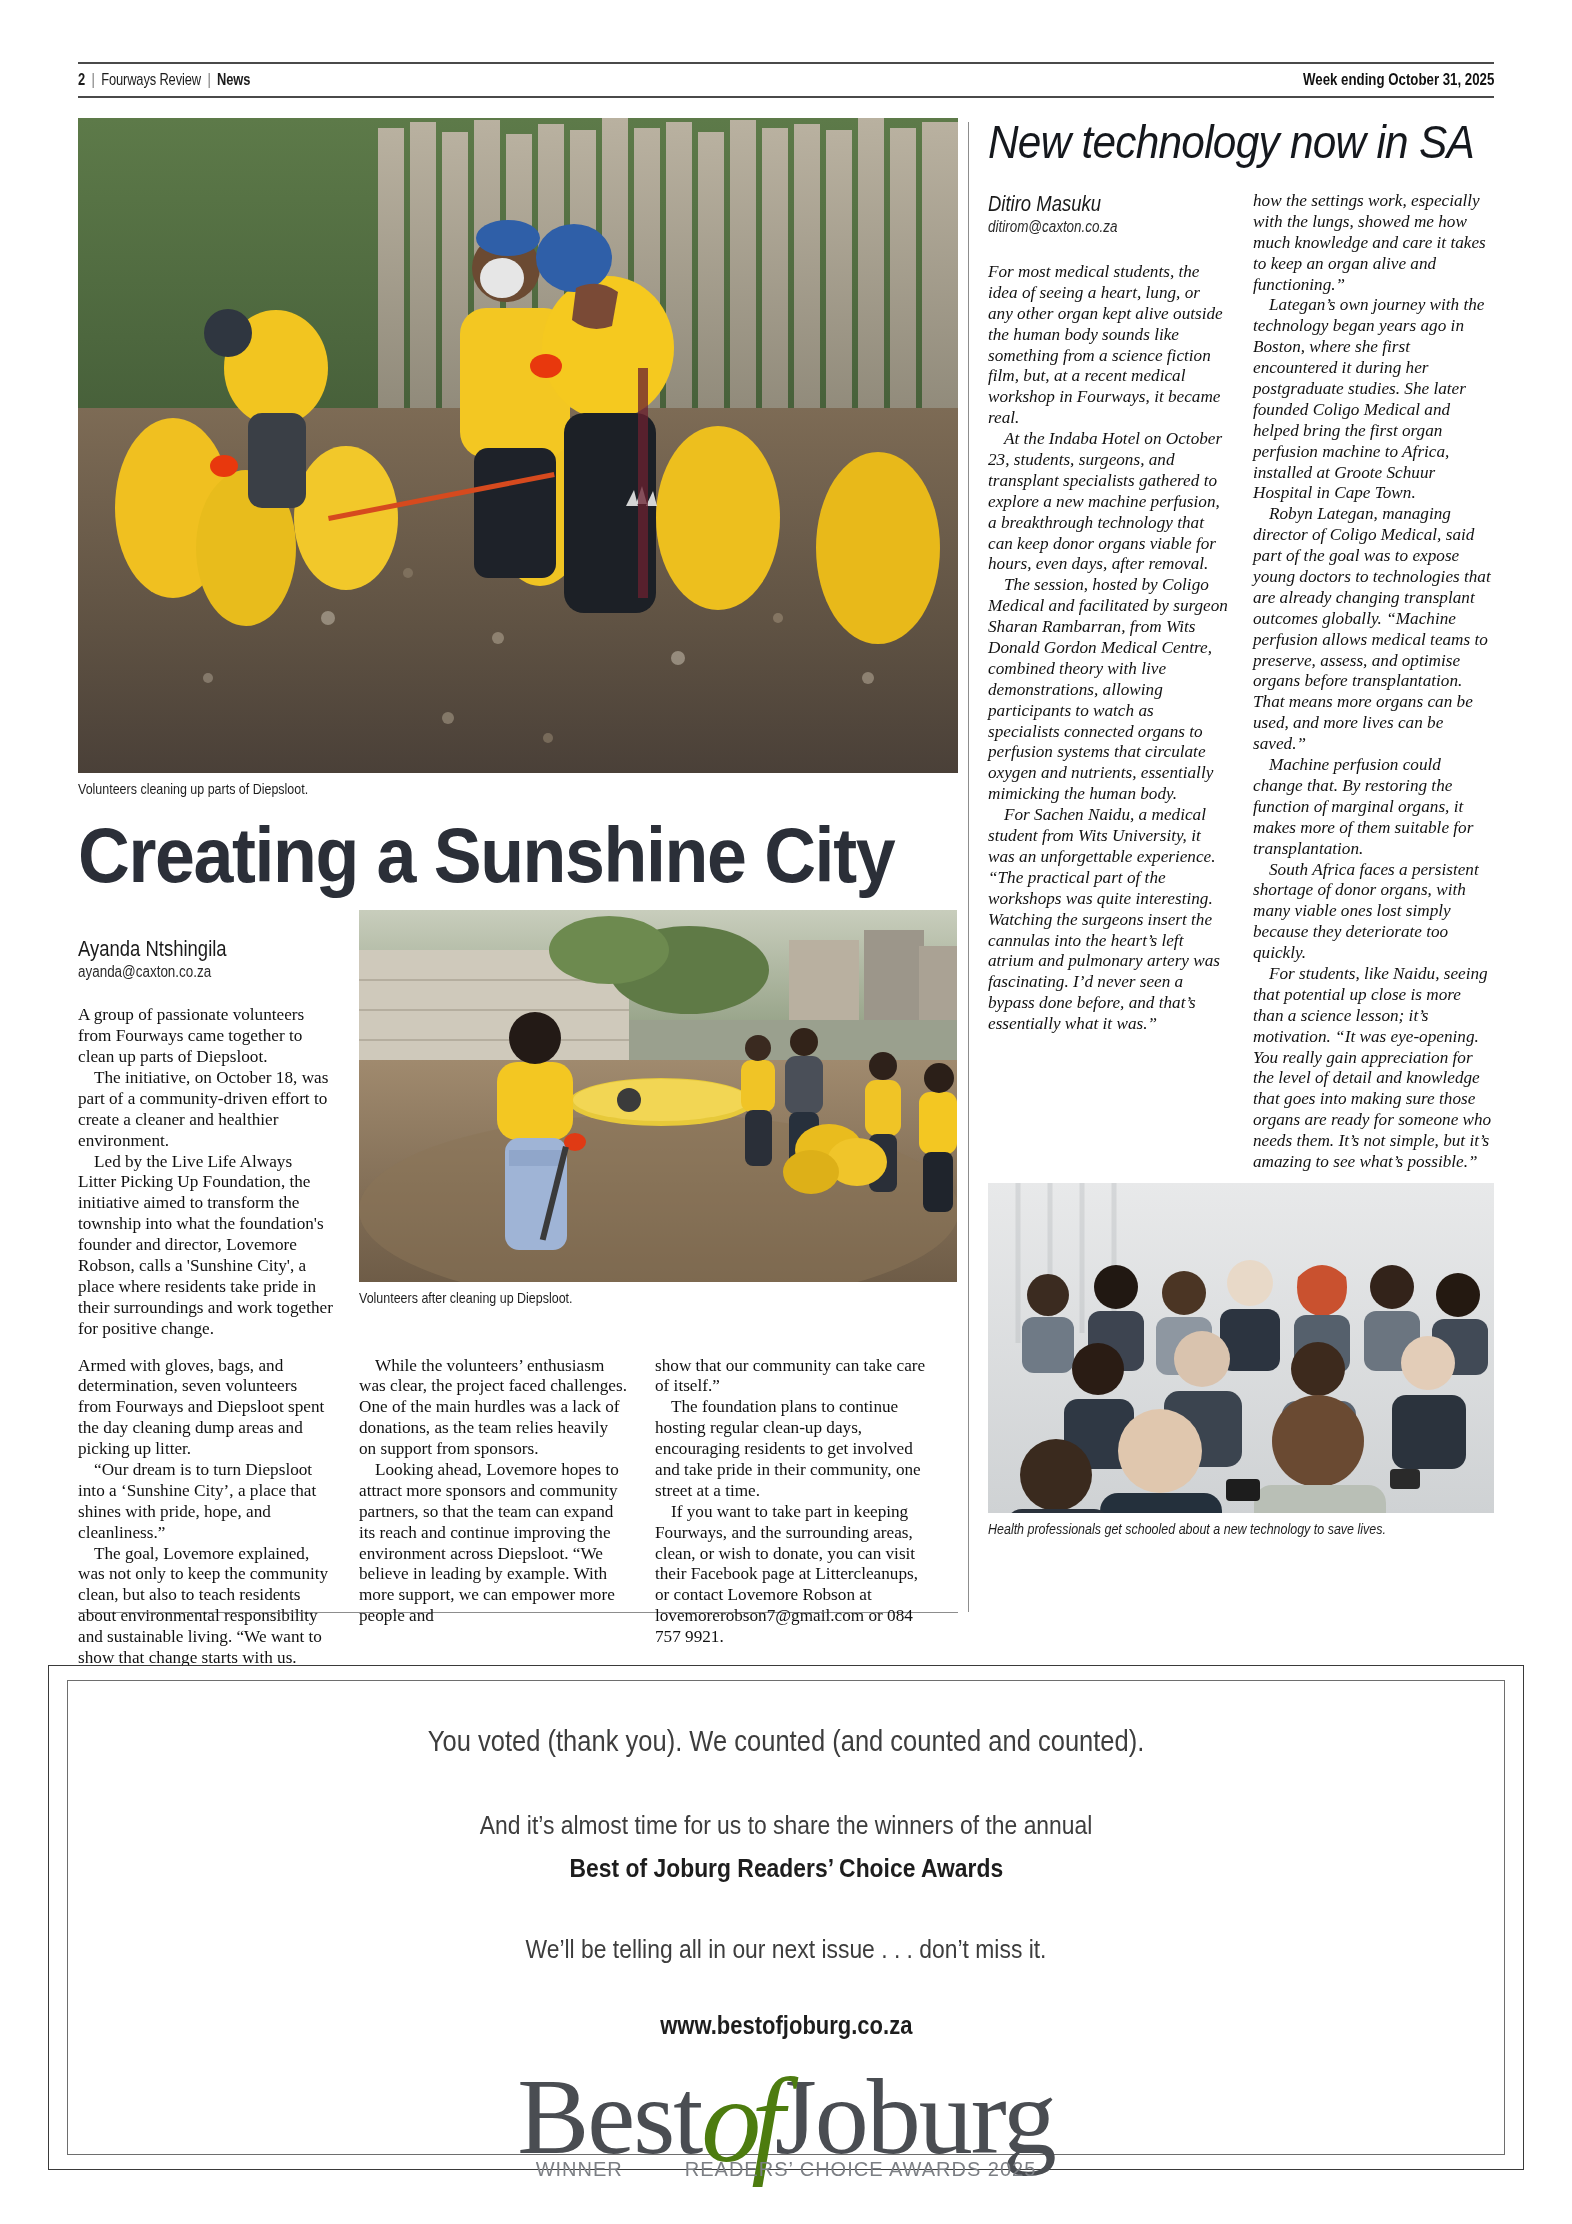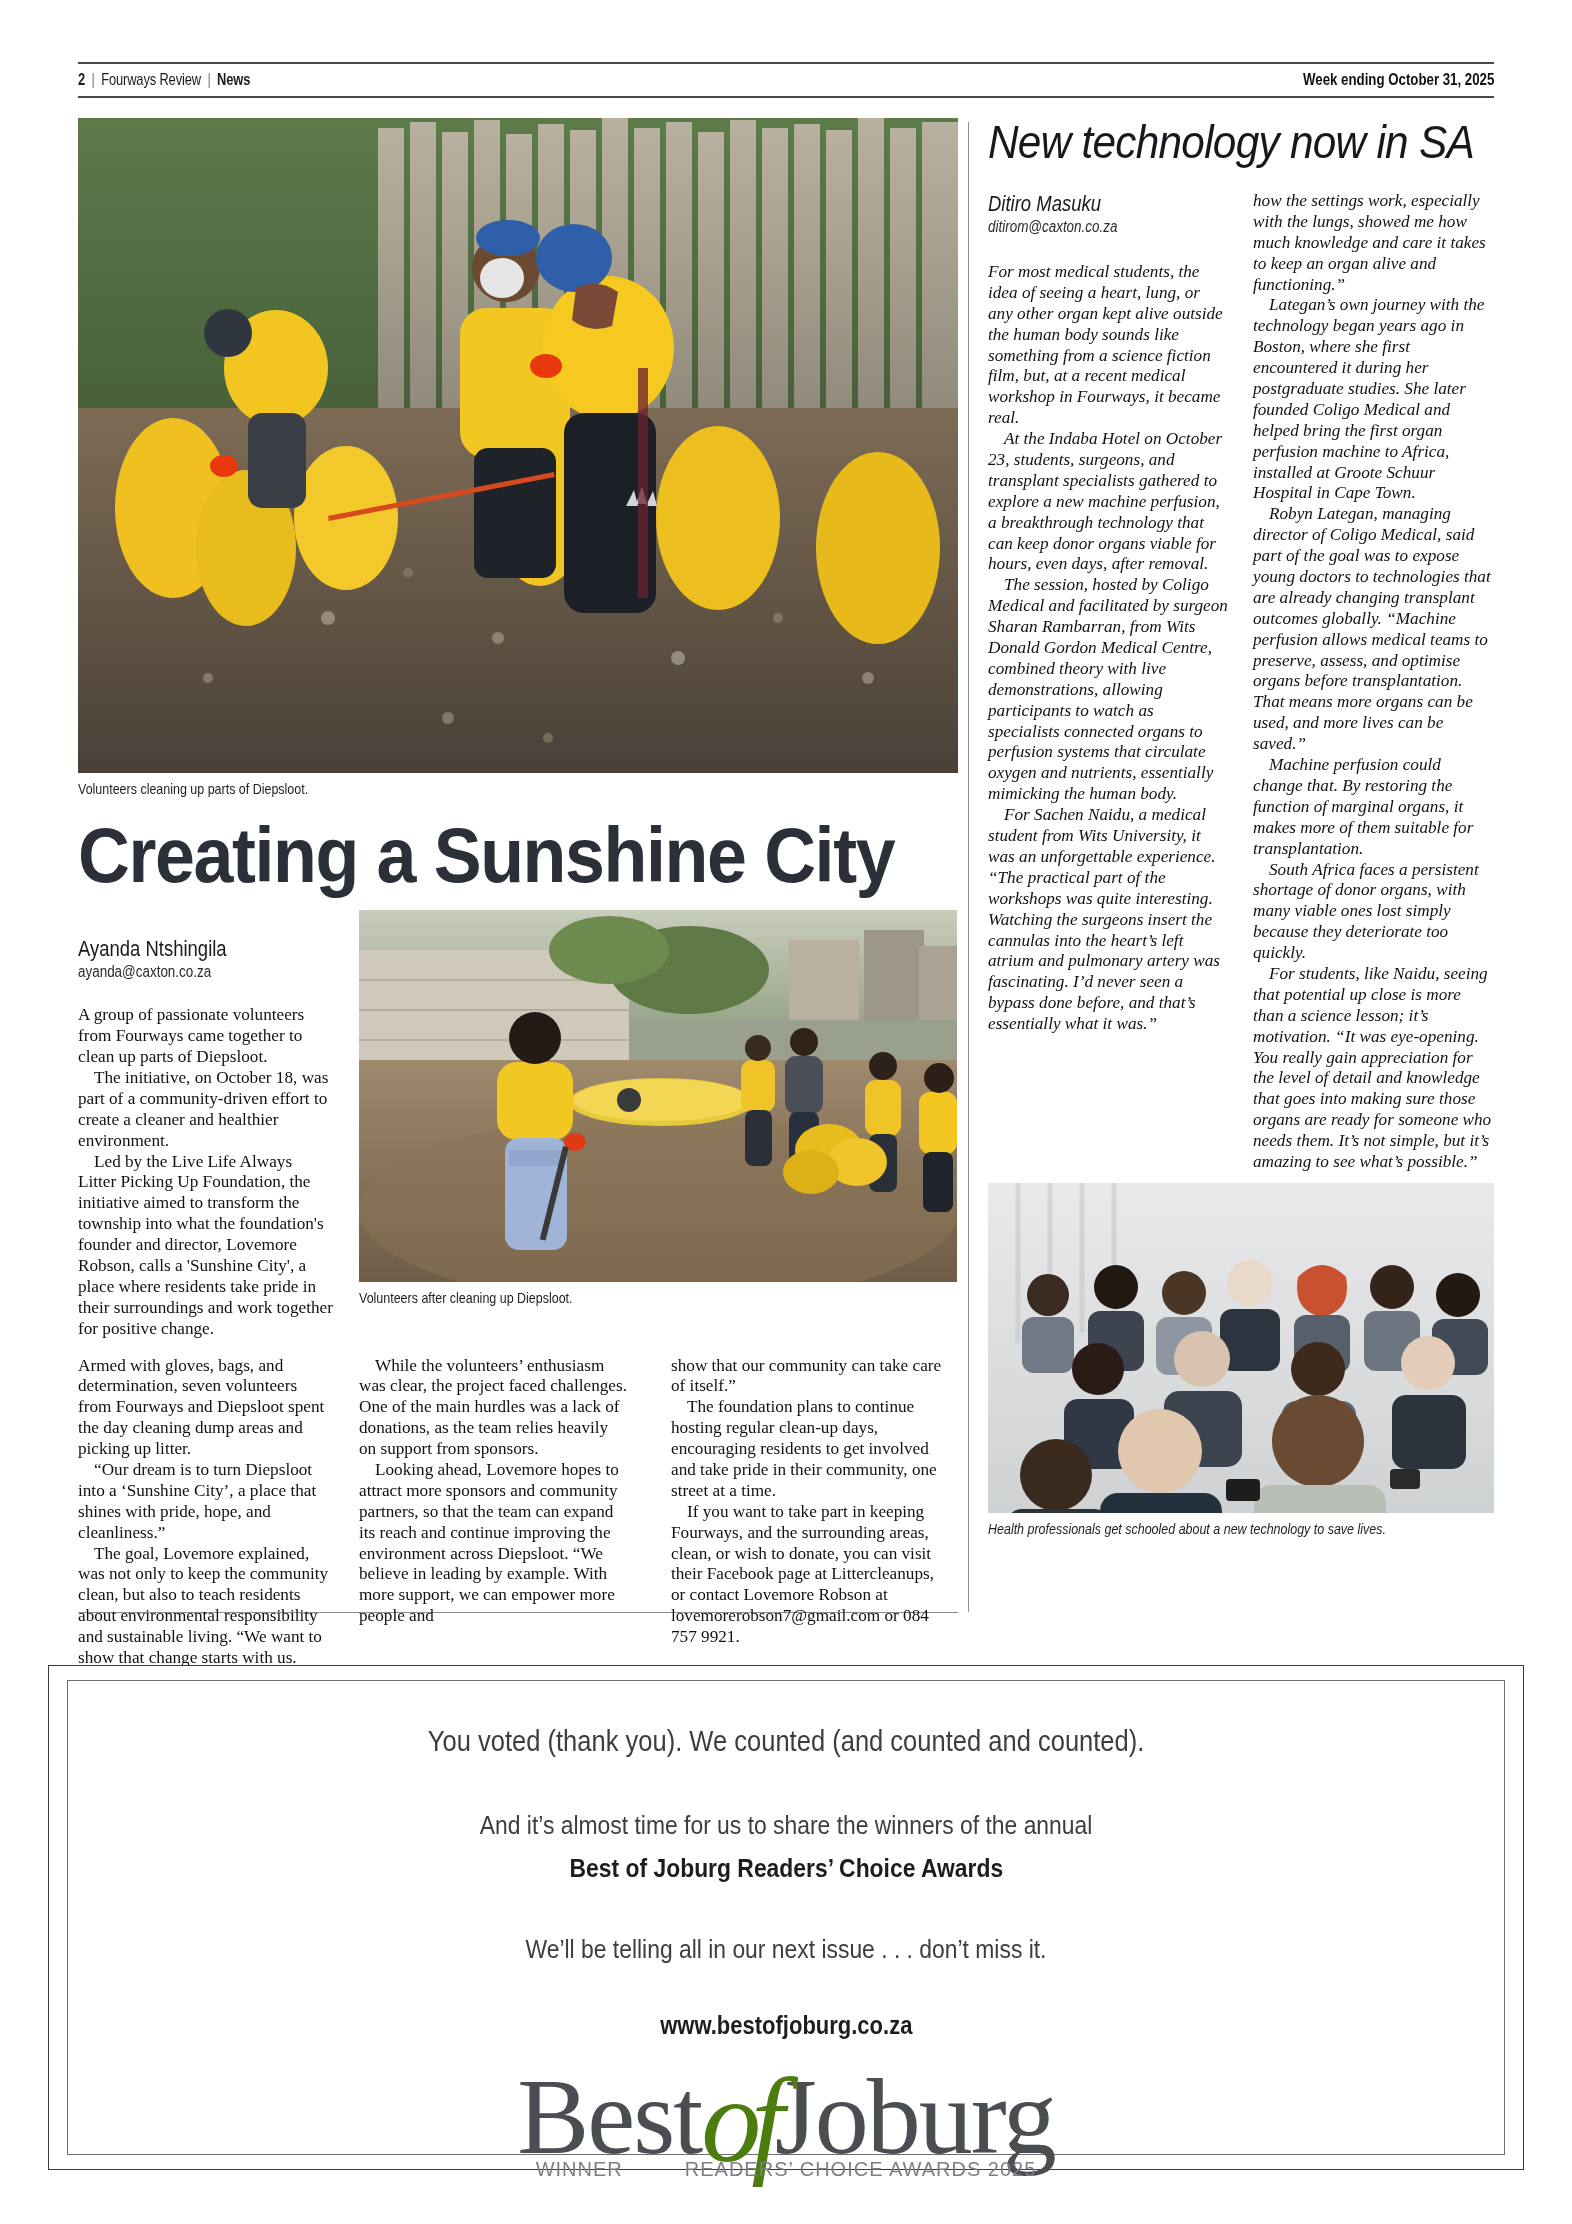--- a/index.html
+++ b/index.html
@@ -133,21 +133,21 @@
     height: 372px;
   }
 
   .la-bottom {
     display: flex;
     gap: 26px;
     margin-top: 16px;
   }
   .la-bcol { width: 255px; }
   .la-bcol.c2 { width: 270px; }
-  .la-bcol.c3 { width: 278px; margin-left: 16px; }
+  .la-bcol.c3 { width: 278px; }
 
   
   .vrule {
     position: absolute;
     left: 968px;
     top: 122px;
     width: 1px;
     height: 1490px;
     background: #8d8d8d;
   }

